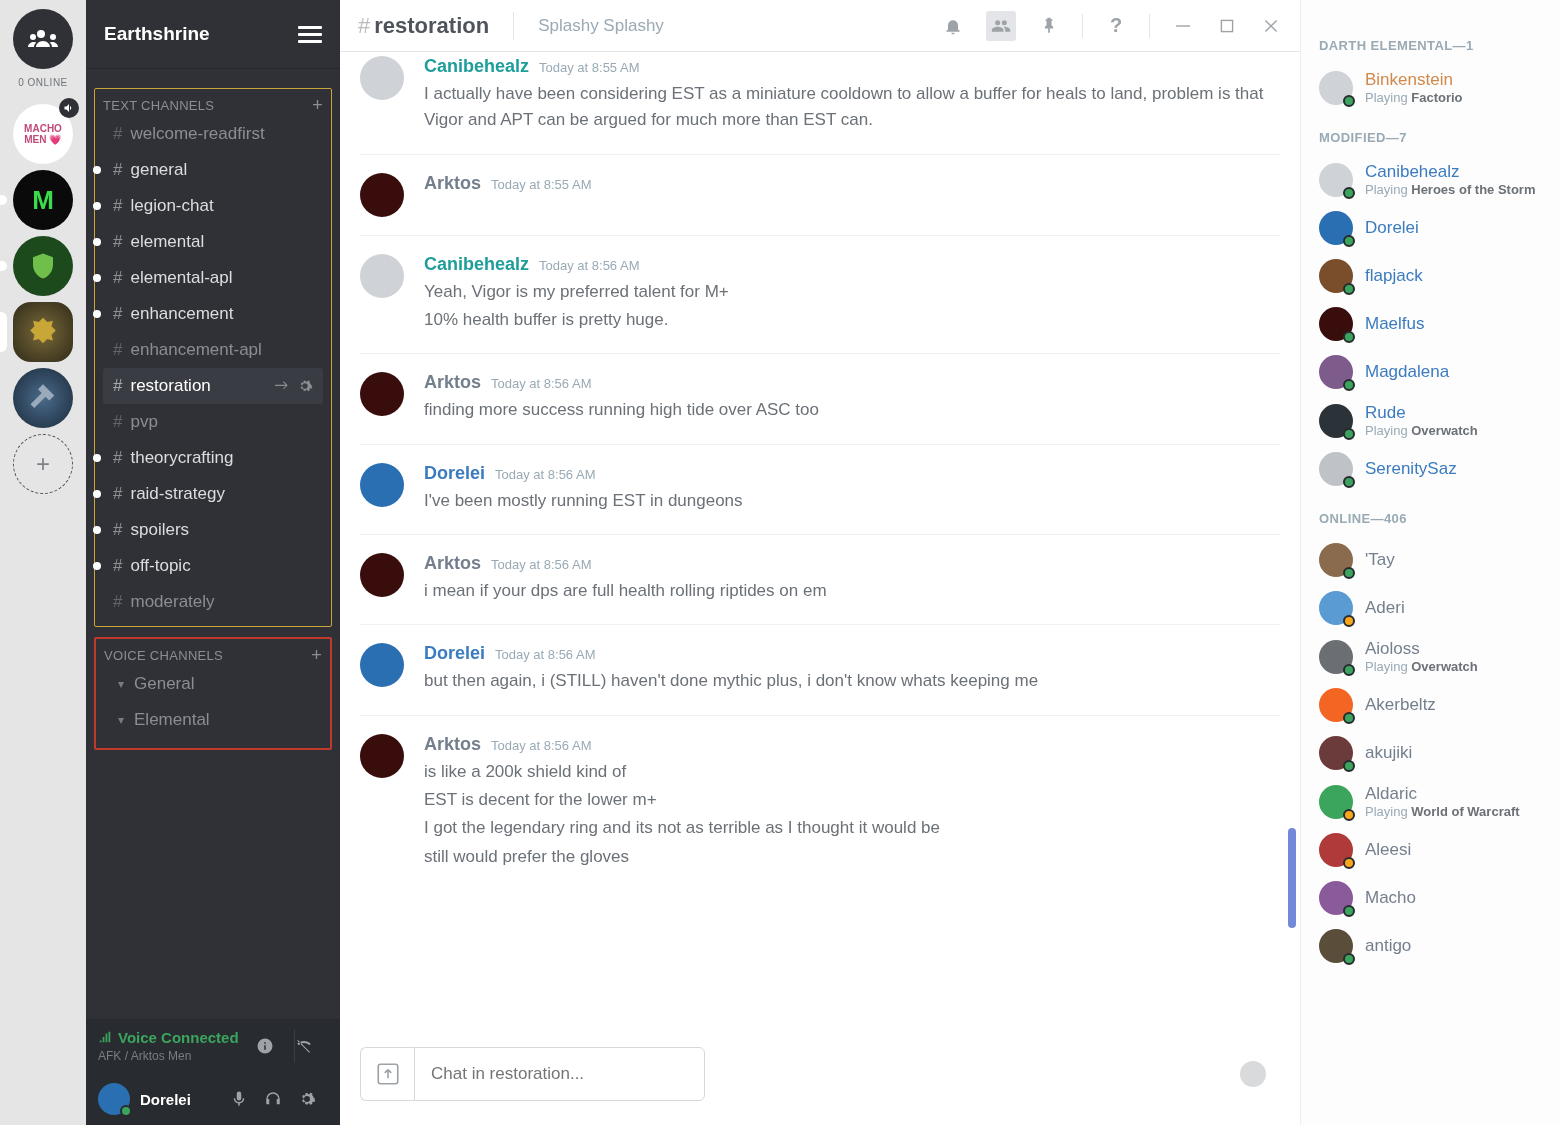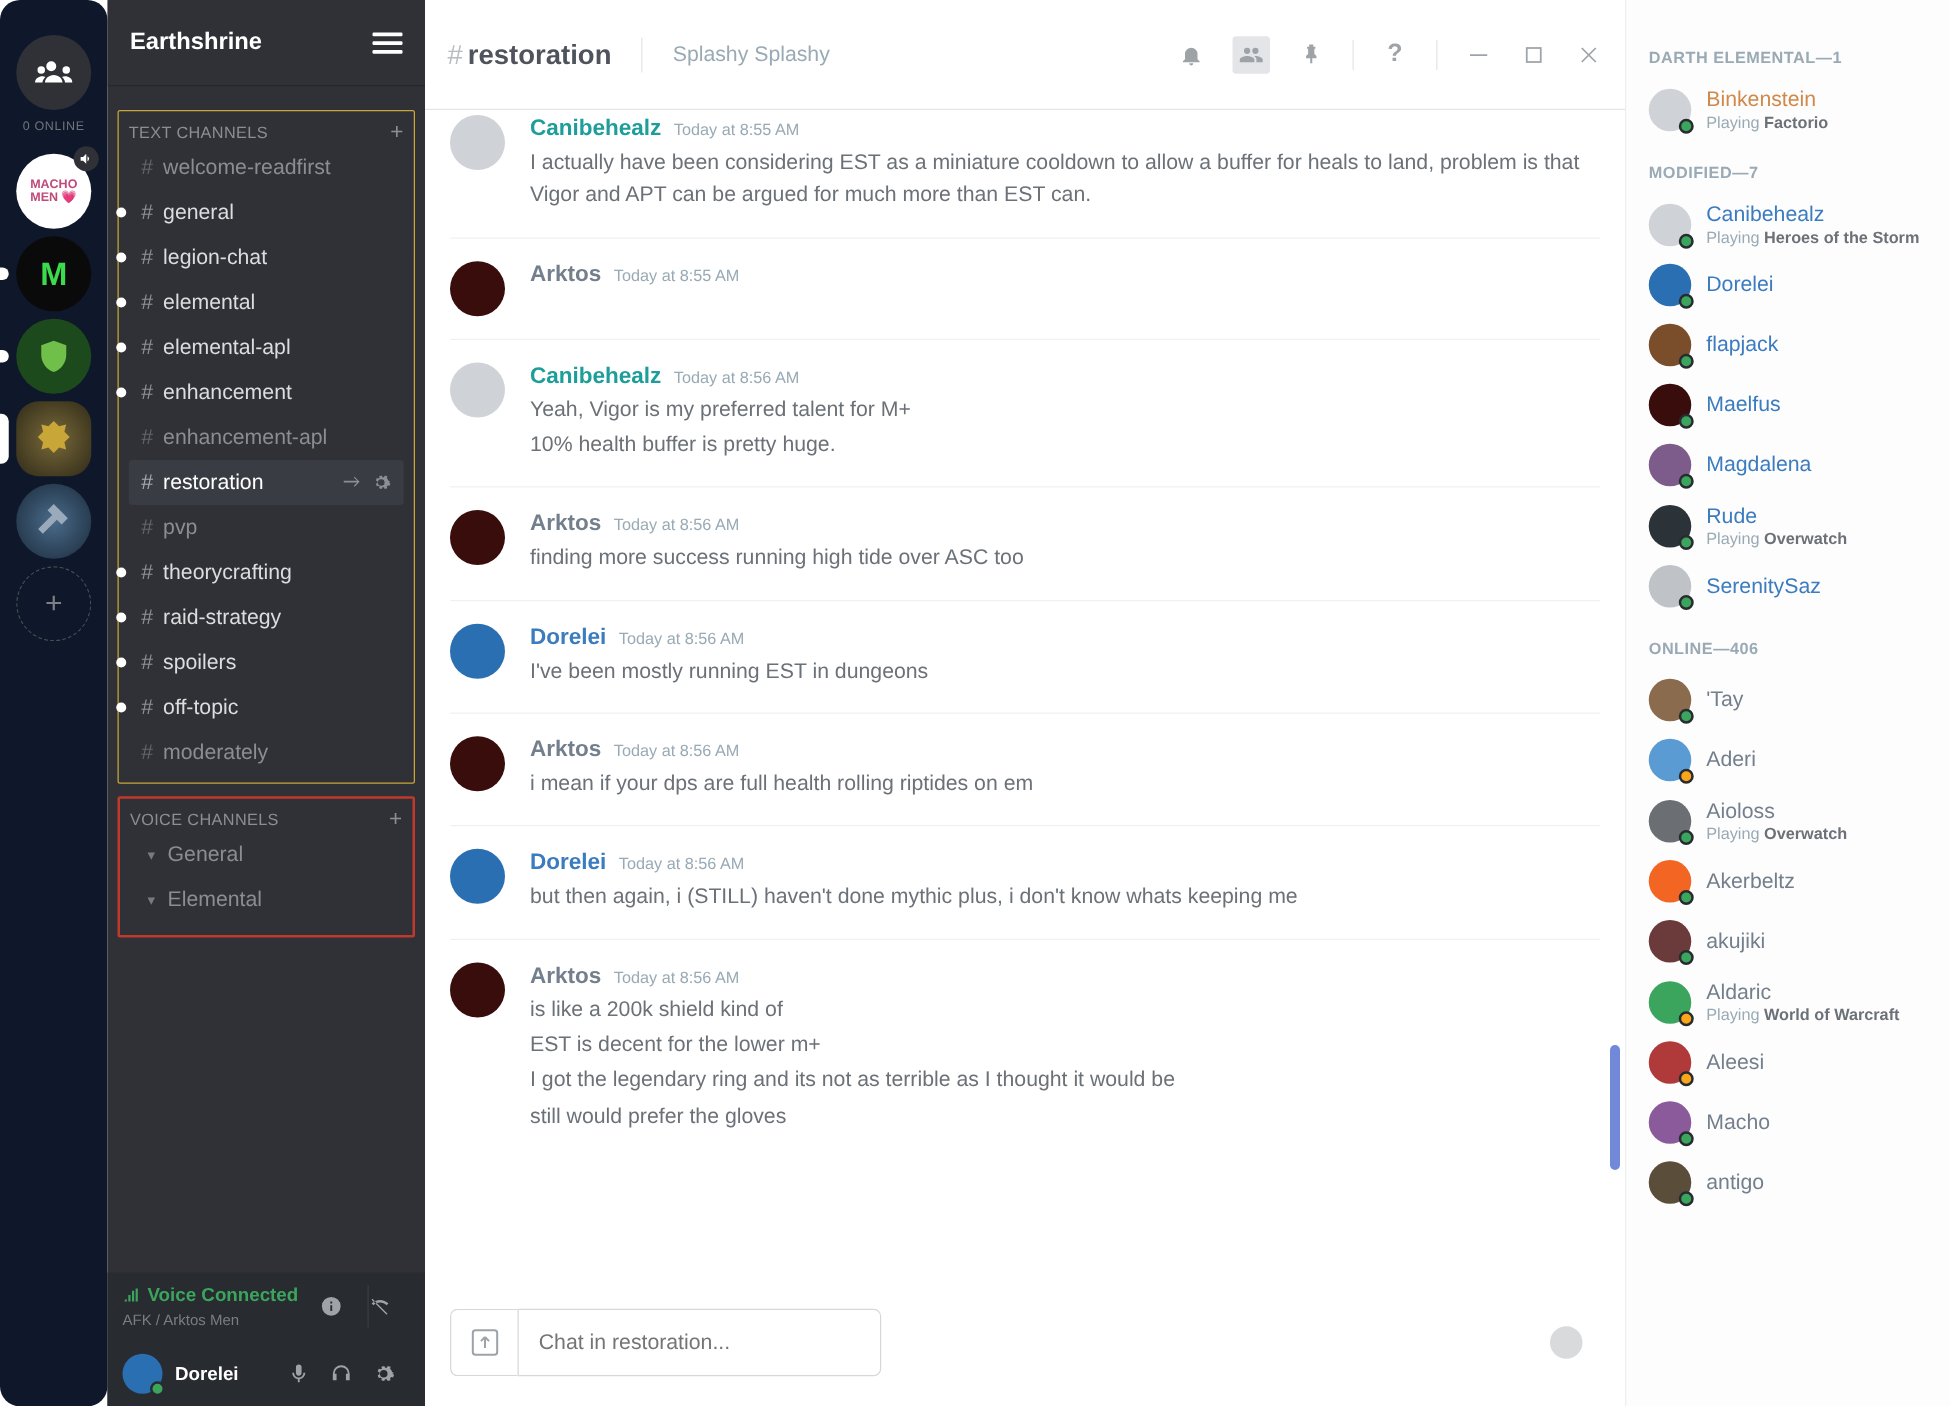--- a/index.html
+++ b/index.html
@@ -1,19 +1,19 @@
 <!DOCTYPE html>
 <html><head>
 <meta charset="utf-8">
 <style>
 * { margin:0; padding:0; box-sizing:border-box; font-family:"Whitney","Helvetica Neue",Helvetica,Arial,sans-serif; }
 body { width:1560px; height:1125px; background:#fff; overflow:hidden; display:flex; }
 
 
-.rail { width:86px; background:#0f172a; display:flex; flex-direction:column; align-items:center; padding-top:28px; gap:6px; color:#99aab5;border-radius:16px; }
+.rail { width:86px; background:#e5e5e5; display:flex; flex-direction:column; align-items:center; padding-top:9px; gap:6px; color:#99aab5; }
 .rail .srv { width:60px; height:60px; border-radius:50%; background:#2f3136; display:flex; align-items:center; justify-content:center; cursor:pointer; position:relative; font-size:12px; color:#fff; text-align:center; }
 .rail .srv.selected { border-radius:18px; }
 .rail .pip { position:absolute; left:-16px; top:50%; transform:translateY(-50%); width:10px; height:10px; background:#fff; border-radius:0 5px 5px 0; }
 .rail .pip.tall{height:40px;border-radius:0 6px 6px 0;}
 .rail .online-label { font-size:10px; letter-spacing:.5px; color:#707479; margin-top:2px; margin-bottom:10px; }
 .rail .add { width:60px; height:60px; border:1px dashed #4a4d52; border-radius:50%; display:flex; align-items:center; justify-content:center; color:#7d8187; font-size:24px; }
 
 
 .side { width:254px; background:#2f3136; display:flex; flex-direction:column; color:#8b8f94; }
 .side-header { height:68px; padding:0 18px; display:flex; align-items:center; justify-content:space-between; color:#fff; font-weight:600; font-size:19px; box-shadow:0 1px 0 rgba(0,0,0,.2); }
@@ -43,21 +43,21 @@
 
 .user-panel{ background:#282b30; padding:10px 12px; display:flex; align-items:center; gap:10px;}
 .avatar{ width:32px;height:32px;border-radius:50%; background:#3b7bbf; position:relative;}
 .avatar .status{position:absolute;right:-2px;bottom:-2px;width:12px;height:12px;border-radius:50%;background:#3ba55d;border:2px solid #282b30;}
 .user-panel .uname{ color:#fff; font-size:15px; font-weight:600;}
 .user-panel .ubtns{ margin-left:auto; display:flex; gap:4px;}
 .user-panel .ubtns button{ width:30px;height:30px;background:transparent;border:none;color:#9fa3a8;cursor:pointer;}
 
 
 .main{ flex:1; display:flex; flex-direction:column; background:#fff; min-width:0;}
-.top{ height:88px; display:flex; align-items:center; padding:0 18px; gap:24px; border-bottom:1px solid #e3e5e8;}
+.top{ height:52px; display:flex; align-items:center; padding:0 18px; gap:24px; border-bottom:1px solid #e3e5e8;}
 .top .chname{ font-size:22px; font-weight:700; color:#4f545c;}
 .top .chname .h{ color:#b9bbbe; margin-right:4px; font-weight:400;}
 .top .divider{ width:1px;height:28px;background:#e3e5e8;}
 .top .topic{ color:#99aab5; font-size:17px;}
 .top .ticons{ margin-left:auto; display:flex; align-items:center; gap:22px; color:#9ea3a8;}
 .tic{width:22px;height:22px;cursor:pointer;display:flex;align-items:center;justify-content:center;fill:#9ea3a8;}
 .tic.sel{background:#e3e5e8;border-radius:3px;padding:4px;width:30px;height:30px;}
 .winbtn{ width:14px;height:14px; }
 
 .chat{ flex:1; overflow-y:auto; padding:0 20px 4px 20px; position:relative;}

